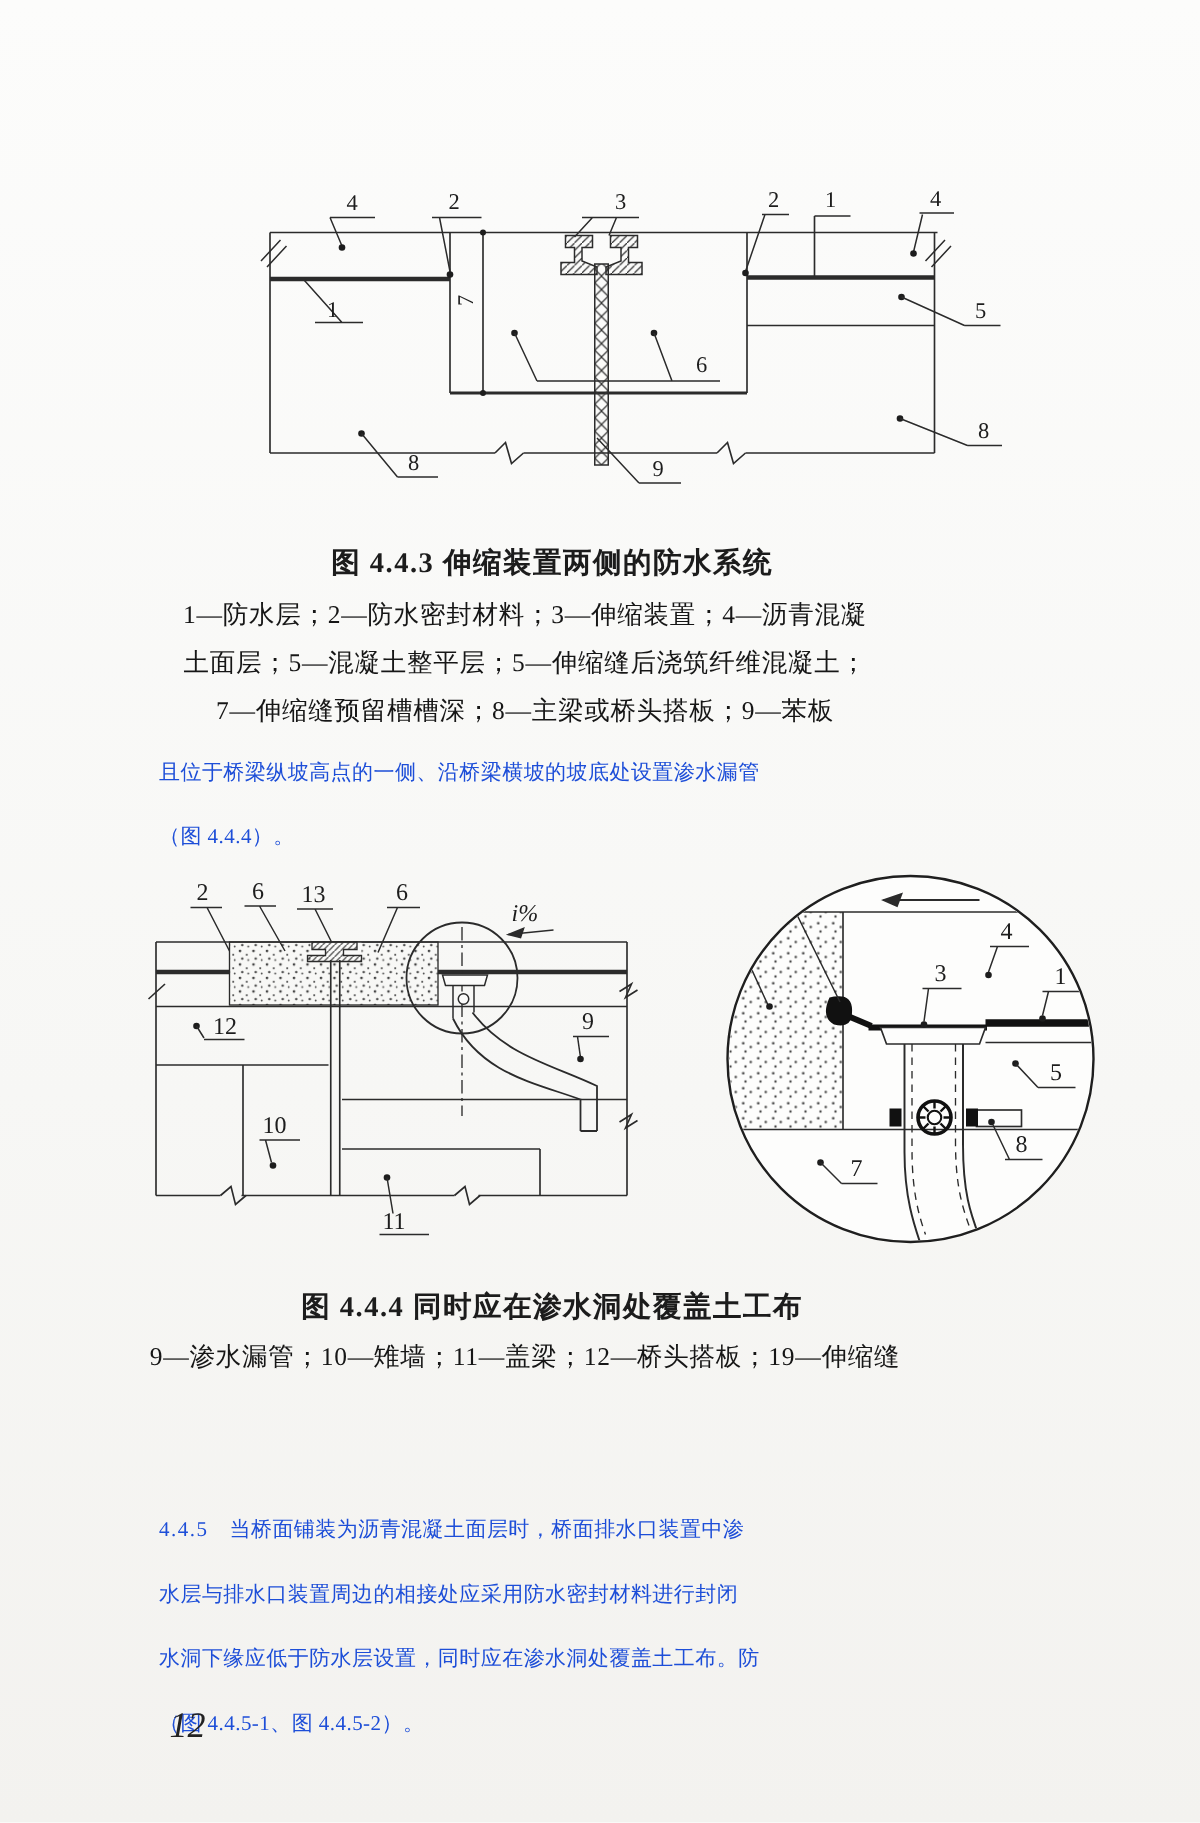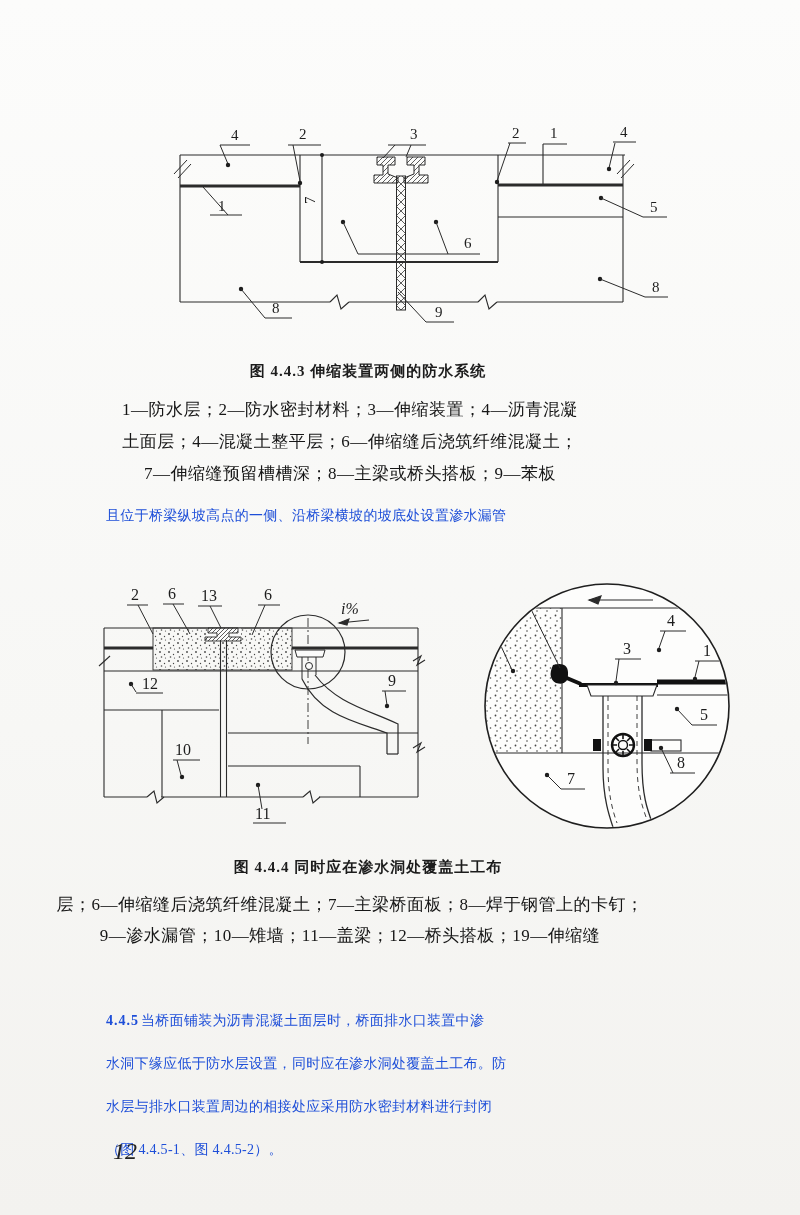--- a/index.html
+++ b/index.html
@@ -5,25 +5,25 @@
   html,body{margin:0;padding:0;}
   body{
     width:800px;height:1215px;position:relative;
     background:#fbfbfa;
     font-family:"Liberation Serif","DejaVu Serif",serif;
     color:#1c1c1c;
     overflow:hidden;
   }
   .page{position:absolute;inset:0;background:linear-gradient(180deg,#fcfcfb 0%,#f7f7f5 60%,#f3f2ef 100%);}
   .abs{position:absolute;}
-  .caption{width:736px;text-align:center;font-size:15px;font-weight:bold;letter-spacing:1px;}
+  .caption{width:736px;text-align:center;font-size:19px;font-weight:bold;letter-spacing:1px;}
   .legend{width:700px;text-align:center;font-size:17px;line-height:32px;letter-spacing:0.5px;color:#161616;}
   .bodytext{left:106px;width:645px;font-size:14px;line-height:43px;letter-spacing:0.3px;color:#1d4ed8;}
   .bodyline{white-space:nowrap;}
-  .secnum{font-weight:bold;letter-spacing:1px;margin-right:2px;}
+  .secnum{font-weight:normal;letter-spacing:1px;margin-right:14px;}
   .pagenum{font-style:italic;font-size:24px;color:#222;}
   svg text{font-family:"Liberation Serif","DejaVu Serif",serif;fill:#1d1d1d;}
   .fig-svg{position:absolute;}
 </style>
 </head>
 <body>
 
 <div class="page"></div>
 
 <svg class="fig-svg" style="left:158px;top:112px;" width="515" height="252" viewBox="0 0 515 252">
@@ -106,26 +106,27 @@
     <text x="492" y="100">5</text>
     <text x="494" y="180">8</text>
     <text x="114" y="201">8</text>
     <text x="277" y="205">9</text>
   </g>
 </svg>
 
 <div class="abs caption" style="top:362px;">图 4.4.3  伸缩装置两侧的防水系统</div>
 <div class="abs legend" style="top:394px;">
   <div>1—防水层；2—防水密封材料；3—伸缩装置；4—沥青混凝</div>
-  <div>土面层；4—混凝土整平层；6—伸缩缝后浇筑纤维混凝土；</div>
+  <div>土面层；5—混凝土整平层；5—伸缩缝后浇筑纤维混凝土；</div>
   <div>7—伸缩缝预留槽槽深；8—主梁或桥头搭板；9—苯板</div>
 </div>
 
 <div class="abs bodytext" style="top:494px;">
   <div class="bodyline">且位于桥梁纵坡高点的一侧、沿桥梁横坡的坡底处设置渗水漏管</div>
+  <div class="bodyline">（图 4.4.4）。</div>
 </div>
 
 <svg class="fig-svg" style="left:95px;top:578px;" width="360" height="262" viewBox="0 0 360 262">
   <defs>
     <pattern id="stippleB" width="9" height="9" patternUnits="userSpaceOnUse">
       <circle cx="2" cy="2" r="0.9" fill="#444"></circle>
       <circle cx="6.5" cy="4.5" r="0.7" fill="#444"></circle>
       <circle cx="3.5" cy="7" r="0.8" fill="#444"></circle>
       <circle cx="7.5" cy="8" r="0.6" fill="#444"></circle>
     </pattern>
@@ -302,26 +303,25 @@
       <text x="240" y="103">1</text>
       <text x="237" y="167">5</text>
       <text x="214" y="215">8</text>
       <text x="104" y="231">7</text>
     </g>
   </g>
 </svg>
 
 <div class="abs caption" style="top:858px;">图 4.4.4  同时应在渗水洞处覆盖土工布</div>
 <div class="abs legend" style="top:889px;line-height:31px;">
-  <div>层；6—伸缩缝后浇筑纤维混凝土；7—主梁桥面板；8—焊于钢管上的卡钉；</div>
   <div>9—渗水漏管；10—雉墙；11—盖梁；12—桥头搭板；19—伸缩缝</div>
 </div>
 
 <div class="abs bodytext" style="top:999px;">
   <div class="bodyline">
     <span class="secnum">4.4.5</span><span>当桥面铺装为沥青混凝土面层时，桥面排水口装置中渗</span>
   </div>
+  <div class="bodyline">水层与排水口装置周边的相接处应采用防水密封材料进行封闭</div>
   <div class="bodyline">水洞下缘应低于防水层设置，同时应在渗水洞处覆盖土工布。防</div>
-  <div class="bodyline">水层与排水口装置周边的相接处应采用防水密封材料进行封闭</div>
   <div class="bodyline">（图 4.4.5-1、图 4.4.5-2）。</div>
 </div>
 
 <div class="abs pagenum" style="left:113px;top:1138px;">12</div>
 
 </body></html>

